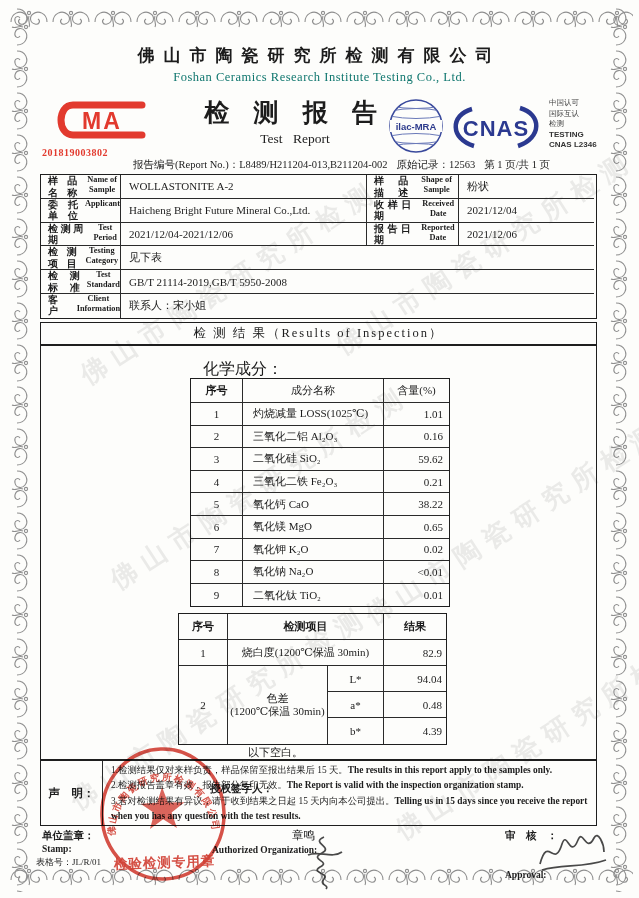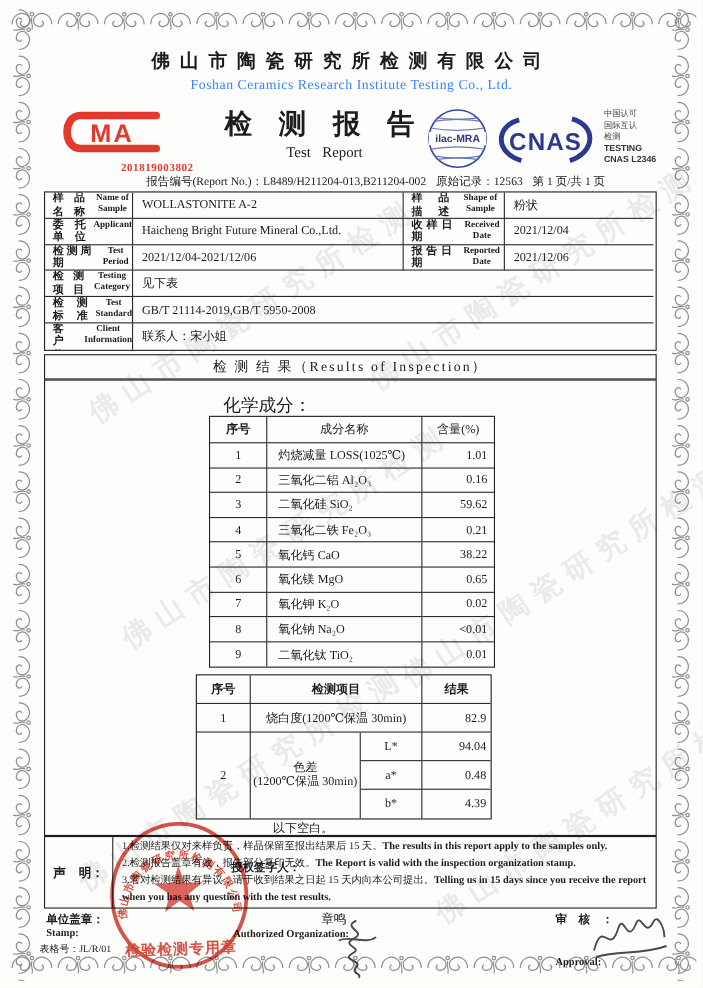--- a/index.html
+++ b/index.html
@@ -6,24 +6,24 @@
   html,body{width:639px;height:898px}
   body{background:#e9e8e5;font-family:"Liberation Serif","DejaVu Serif",serif}
   #page{position:relative;width:639px;height:898px;background:#fdfdfb;color:#1c1c1c;overflow:hidden}
   .abs{position:absolute}
   .strip{position:absolute}
   
   .wm{position:absolute;font-size:26px;letter-spacing:9px;color:rgba(125,125,125,.15);
       transform:rotate(-33deg);white-space:nowrap;font-weight:bold;pointer-events:none}
   
   .company-cn{top:44px;left:0;width:639px;text-align:center;font-size:17px;font-weight:bold;letter-spacing:9px}
-  .company-en{top:70px;left:0;width:639px;text-align:center;font-size:12.5px;letter-spacing:.5px;color:#3b82f6}
+  .company-en{top:70px;left:0;width:639px;text-align:center;font-size:12.5px;letter-spacing:.5px;color:#0f766e}
   .title-cn{top:96px;left:180px;width:230px;text-align:center;font-size:25px;font-weight:bold;letter-spacing:9px}
   .title-en{top:131px;left:180px;width:230px;text-align:center;font-size:13.5px;word-spacing:7px;color:#222}
-  .cma-number{top:147px;left:58px;width:118px;text-align:right;font-size:10px;font-weight:bold;color:#e23a2e;letter-spacing:.5px}
+  .cma-number{top:147px;left:42px;width:118px;text-align:left;font-size:10px;font-weight:bold;color:#e23a2e;letter-spacing:.5px}
   .cnas-lines{top:98px;left:549px;width:60px;font-family:"Liberation Sans",sans-serif}
   .cnas-lines div{font-size:7.5px;line-height:10.5px;color:#3c3c3c}
   .cnas-lines .b{font-weight:bold;font-size:8px;color:#333}
   
   .report-line{top:158px;left:133px;font-size:10.5px;white-space:nowrap}
   .report-line .gap{margin-left:9px}
   
   .info-table{top:174px;left:40px;width:557px;border:1.4px solid #1e1e1e;background:transparent;
       display:grid;grid-template-columns:80px 246px 92px 135px;grid-template-rows:repeat(6,23.8px)}
   .cell{border-right:1px solid #2a2a2a;border-bottom:1px solid #2a2a2a;overflow:hidden}

